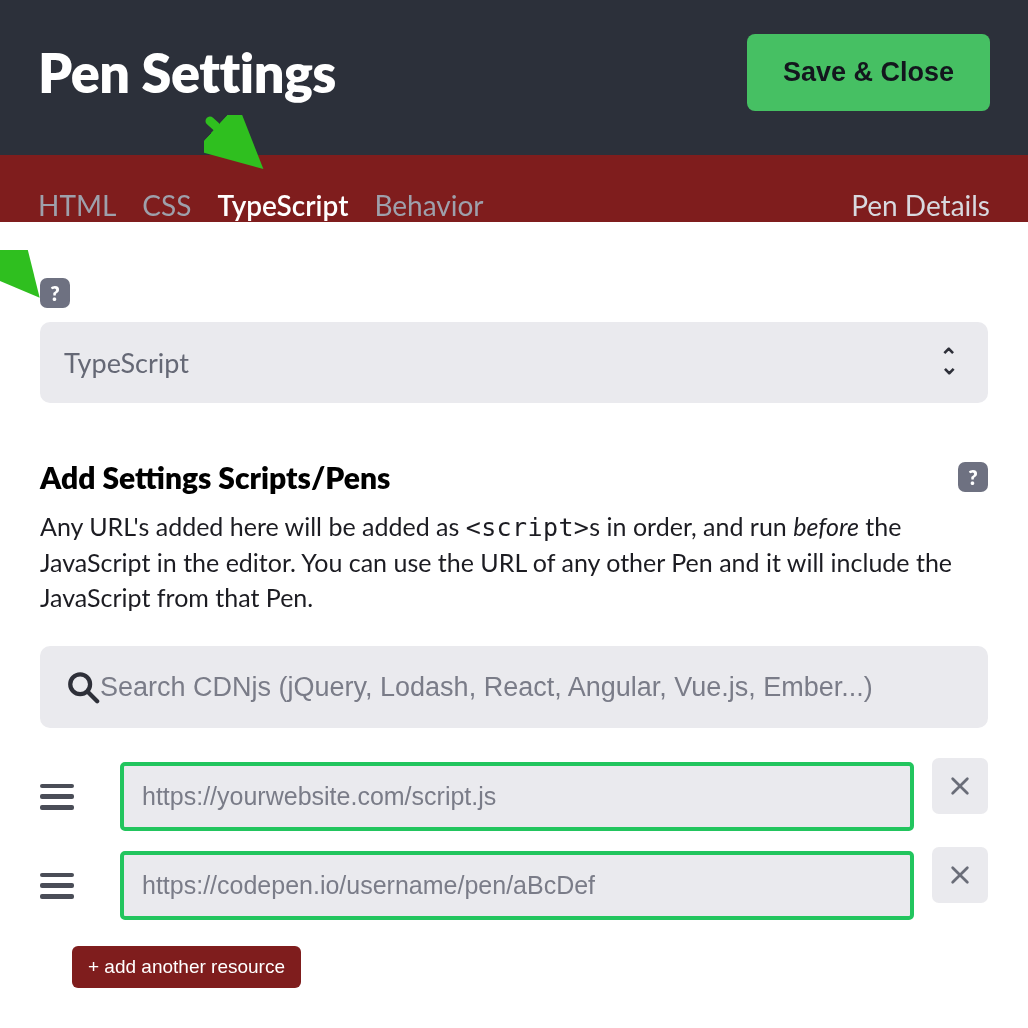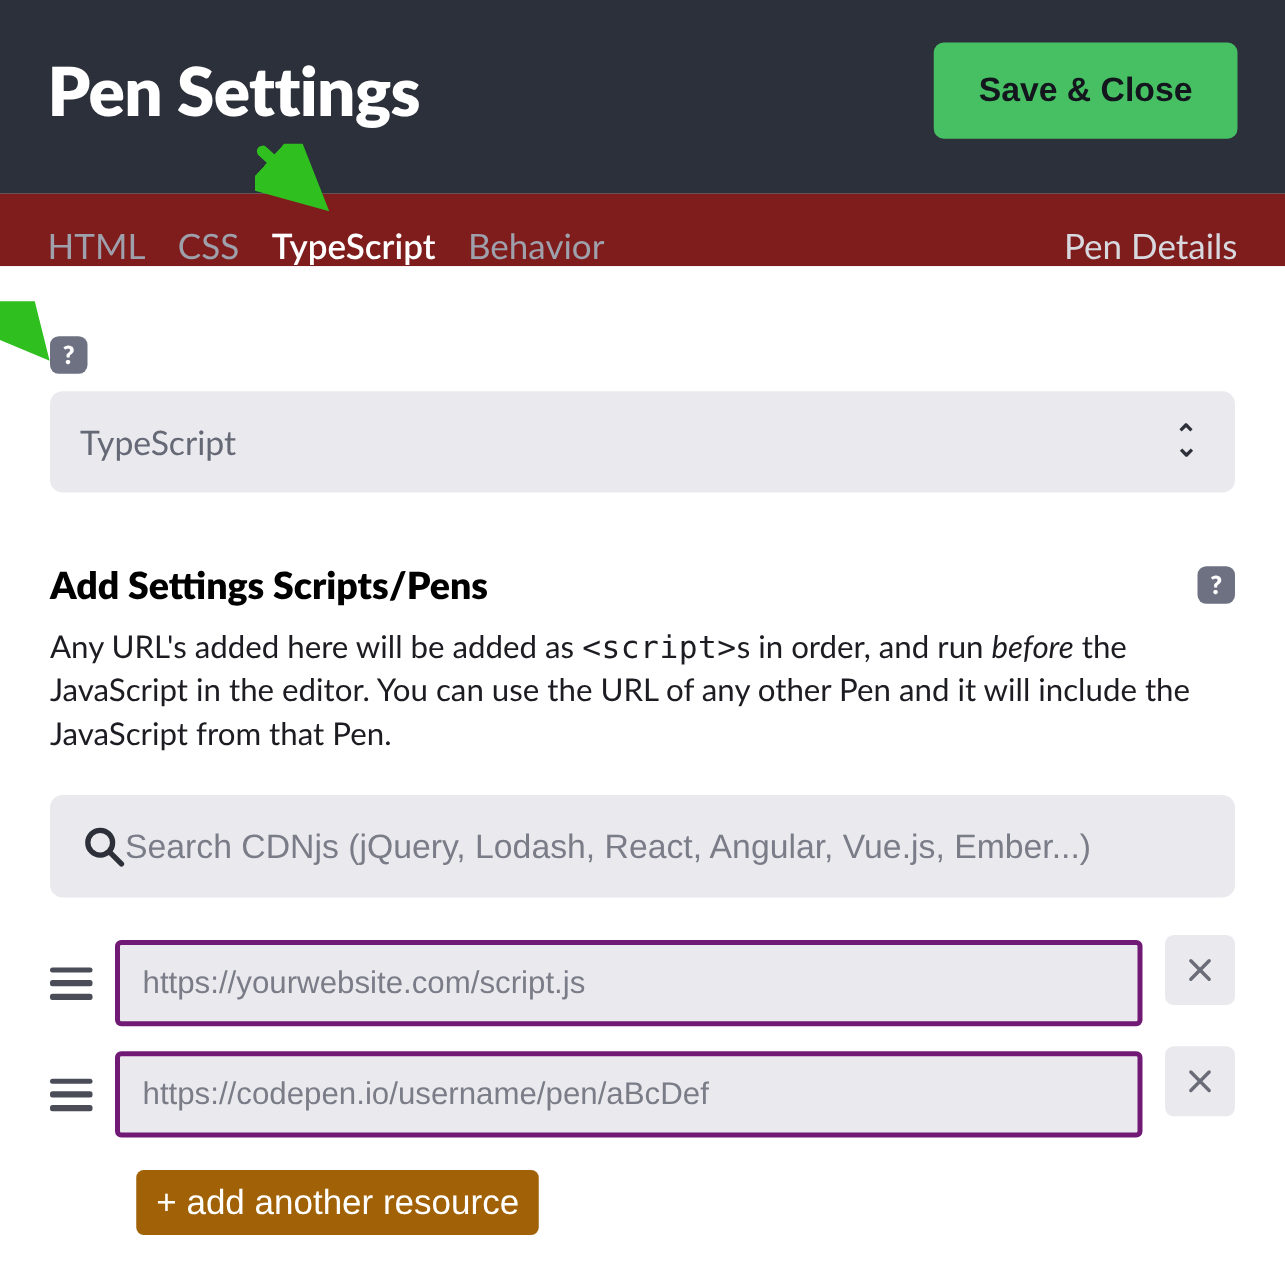--- a/index.html
+++ b/index.html
@@ -201,48 +201,49 @@
   }
   .grip span {
     display: block;
     height: 4.5px;
     background: #4a4d57;
     border-radius: 2px;
   }
   .res-input {
     flex: 1;
     background: #eaeaee;
-    border: 4px solid #701a75;
+    border: 4px solid #22c55e;
     border-radius: 5px;
     padding: 16px 18px;
     font-size: 25px;
     color: #737373;
+    margin-left: 28px;
   }
   .res-input::placeholder { color: #7a7c88; }
   .remove {
     width: 56px;
     height: 56px;
     border-radius: 7px;
     background: #eaeaee;
     display: flex;
     align-items: center;
     justify-content: center;
     cursor: pointer;
     align-self: flex-start;
     margin-top: -4px;
   }
   .remove svg { width: 22px; height: 22px; }
   .add-res {
-    margin-left: 69px;
+    margin-left: 32px;
     margin-top: 6px;
-    background: #a16207;
+    background: #7f1d1d;
     color: #fff;
     border: none;
     border-radius: 6px;
-    font-size: 28px;
+    font-size: 19px;
     padding: 10px 16px;
     cursor: pointer;
   }
   
   .arrow {
     position: absolute;
     pointer-events: none;
   }
   .arrow svg { display: block; }
 </style>

